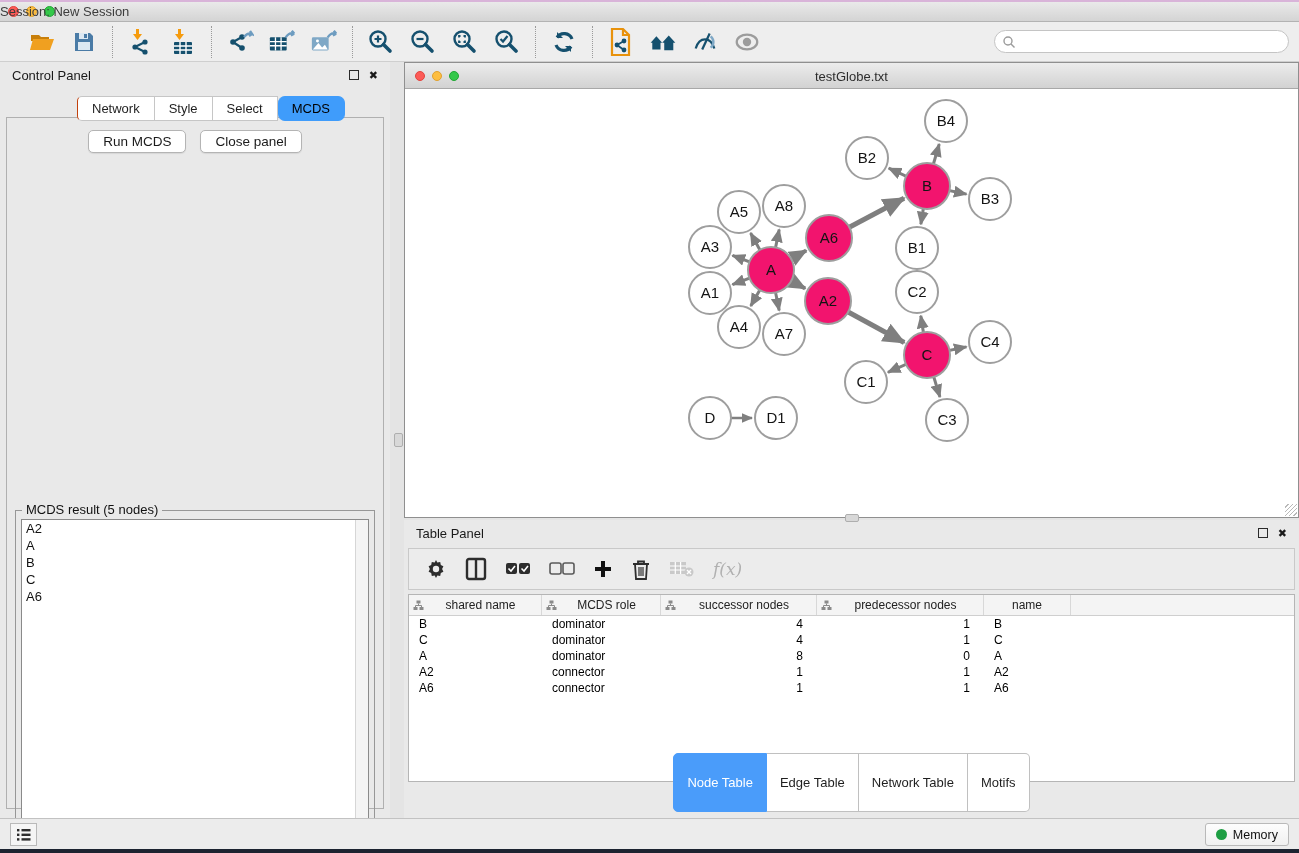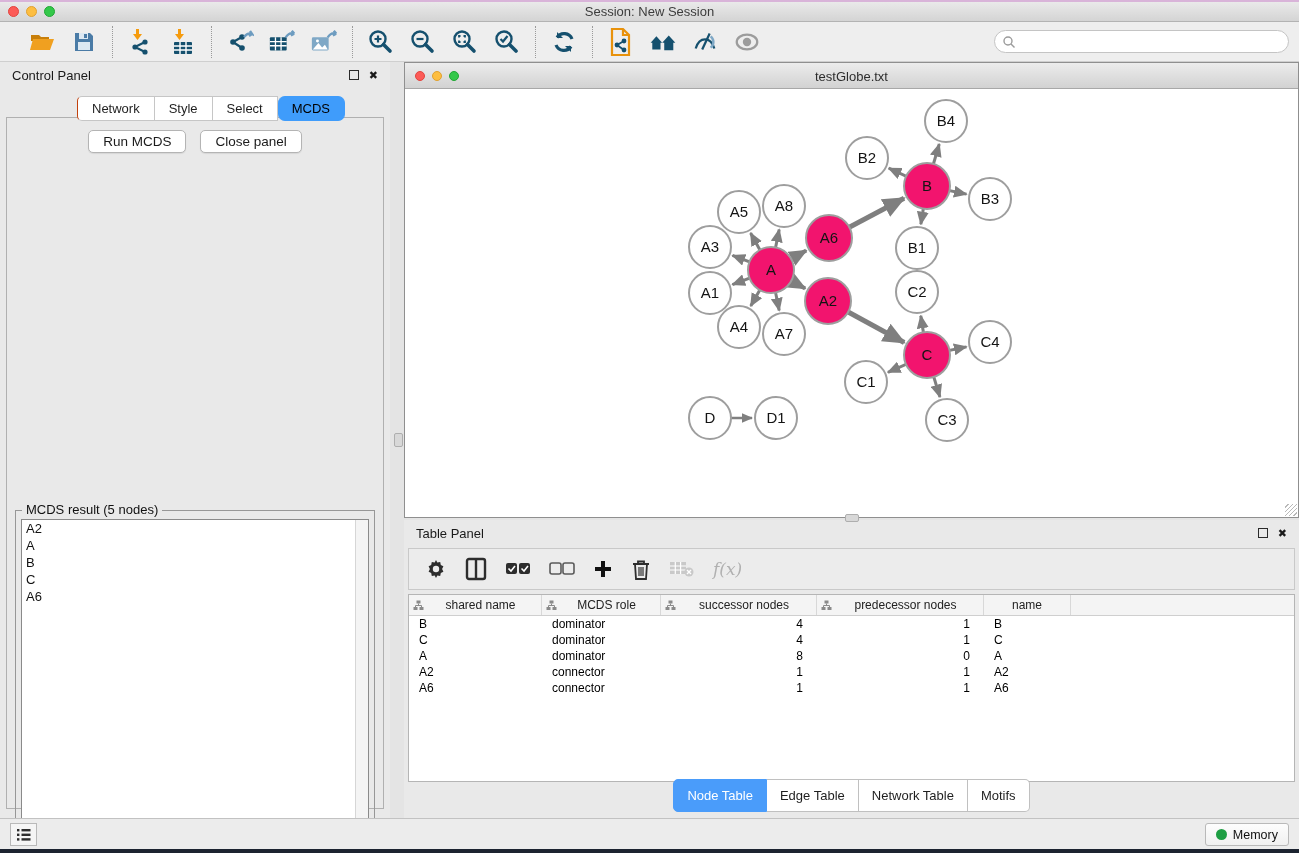--- a/index.html
+++ b/index.html
@@ -9,21 +9,21 @@
 
   
   .titlebar { position:absolute; left:0; top:0; width:100%; height:22px;
     background:linear-gradient(#ececec,#d4d4d4); border-bottom:1px solid #b3b3b3; }
   .titlebar::before { content:""; position:absolute; left:0; top:0; width:100%; height:2px; background:#d9b4d9; }
   .traffic { position:absolute; left:8px; top:6px; display:flex; gap:7px; }
   .tl { width:11px; height:11px; border-radius:50%; }
   .tl.red { background:#fc5b57; border:1px solid #e2443f; }
   .tl.yellow { background:#fdbe41; border:1px solid #e0a131; }
   .tl.green { background:#34c84a; border:1px solid #22a735; }
-  .title-text { position:absolute; left:0; right:0; top:4px; text-align:center; font-size:13px; color:#3c3c3c; }
+  .title-text { position:absolute; left:0; right:0; top:4px; font-size:13px; color:#3c3c3c; }
 
   
   .toolbar { position:absolute; left:0; top:22px; width:100%; height:40px; background:#eeeeee;
     border-bottom:1px solid #cfcfcf; display:flex; align-items:center; padding-left:14px; }
   .tb-group { display:flex; align-items:center; gap:14px; padding:0 14px; }
   .tb-sep { width:1px; height:32px; border-left:1px dotted #9a9a9a; }
   .tb-btn { width:28px; height:28px; display:flex; align-items:center; justify-content:center; cursor:default; }
   .searchbox { position:absolute; right:10px; top:8px; width:295px; height:23px; background:#fff;
     border:1px solid #c4c4c4; border-radius:12px; display:flex; align-items:center; padding-left:7px; }
   .searchbox input { border:none; outline:none; flex:1; height:18px; font-size:12px; background:transparent; }
@@ -87,21 +87,21 @@
     border:1px solid #b5b5b5; overflow:hidden; }
   .tbl-header { display:flex; height:21px; border-bottom:1px solid #cfcfcf; background:#f4f4f4; }
   .th-cell { display:flex; align-items:center; border-right:1px solid #d8d8d8; font-size:12px; color:#222;
     padding:0 4px; }
   .th-cell .th-label { flex:1; text-align:center; }
   .tbl-row { display:flex; height:16px; align-items:center; }
   .td-cell { font-size:12px; color:#000; overflow:hidden; white-space:nowrap; }
   .td-left { text-align:left; padding-left:10px; }
   .td-right { text-align:right; padding-right:14px; }
   .tbl-tabs { position:absolute; left:0; width:100%; bottom:6px; display:flex; justify-content:center; }
-  .tbl-tab { padding:8px 13px; font-size:13px; background:#fff; border:1px solid #c0c0c0; border-left:none; color:#1f1f1f; }
+  .tbl-tab { padding:21px 13px; font-size:13px; background:#fff; border:1px solid #c0c0c0; border-left:none; color:#1f1f1f; }
   .tbl-tab:first-child { border-left:1px solid #c0c0c0; border-radius:5px 0 0 5px; }
   .tbl-tab:last-child { border-radius:0 5px 5px 0; }
   .tbl-tab.active { background:#4a9cfa; color:#fff; border-color:#4a9cfa; }
 
   
   .statusbar { position:absolute; left:0; top:818px; width:100%; height:31px; background:#ececec;
     border-top:1px solid #c2c2c2; }
   .console-btn { position:absolute; left:10px; top:4px; width:27px; height:23px; background:#f5f5f5;
     border:1px solid #b9b9b9; display:flex; align-items:center; justify-content:center; }
   .memory-btn { position:absolute; right:10px; top:4px; height:23px; background:linear-gradient(#fdfdfd,#f0f0f0);

